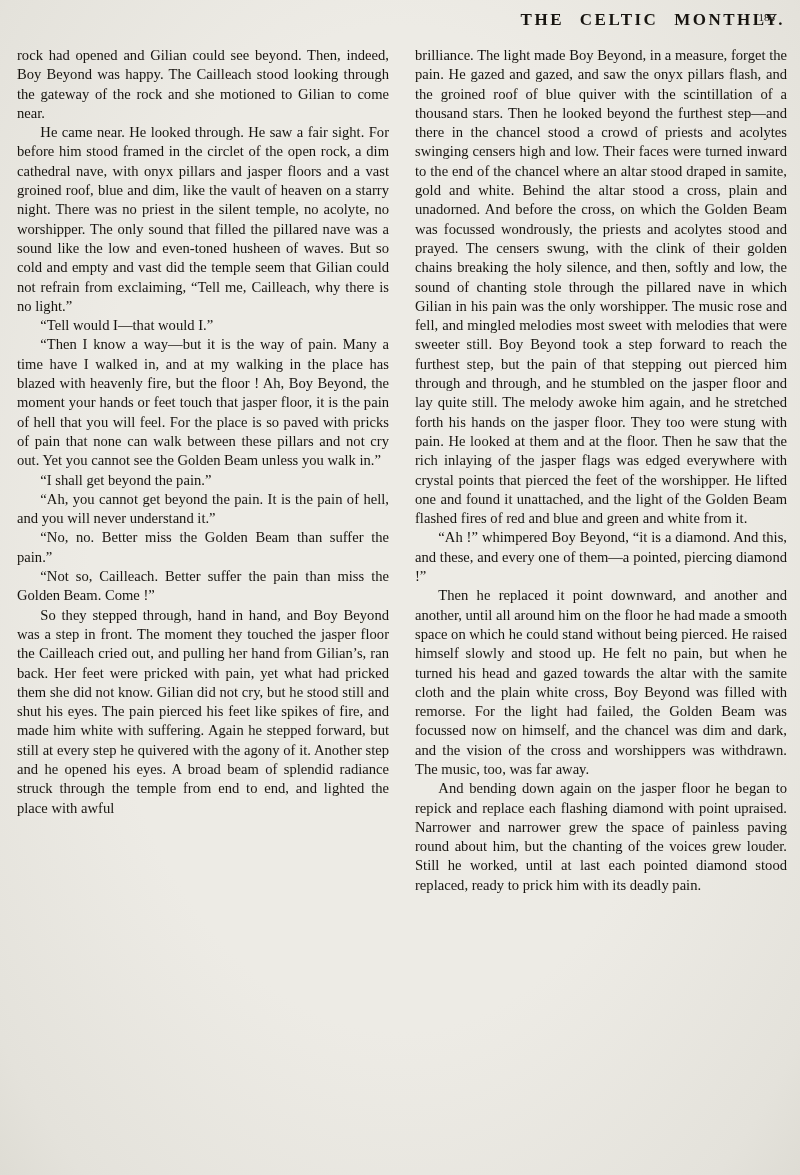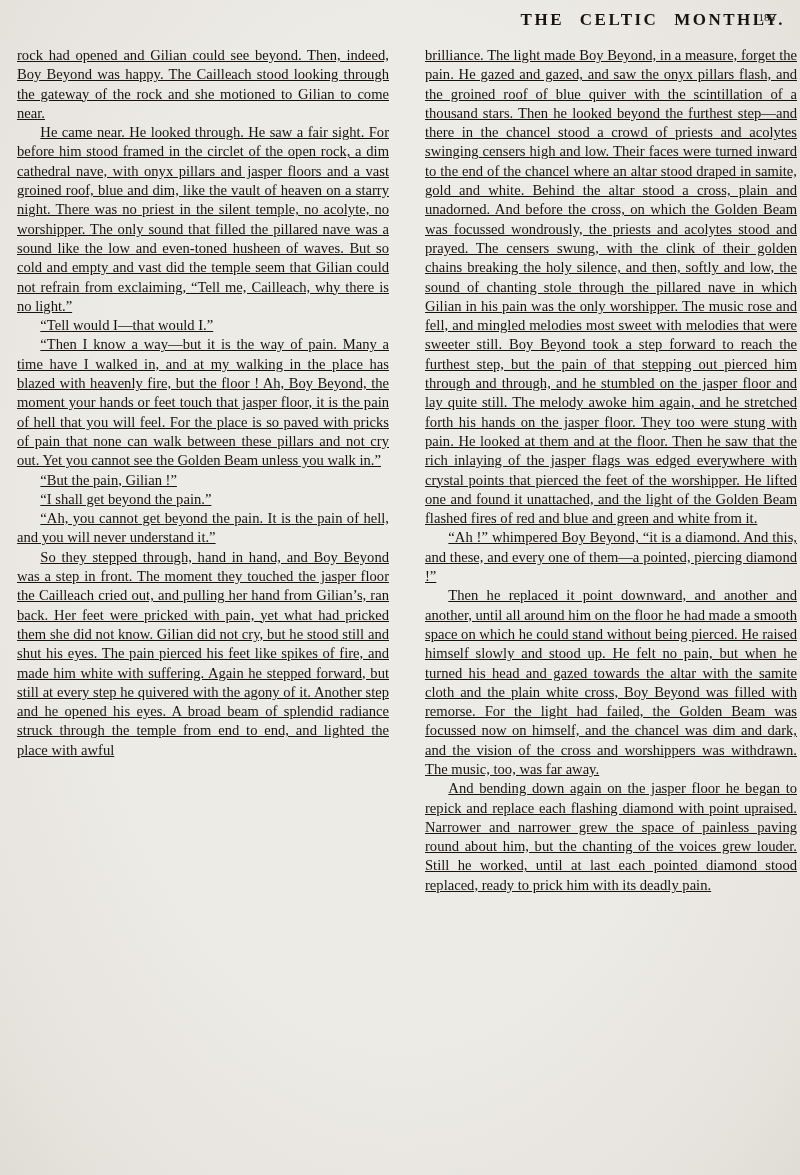--- a/index.html
+++ b/index.html
@@ -32,22 +32,21 @@
     letter-spacing: 2.5px;
     word-spacing: 9px;
   }
   .page-number {
     position: absolute;
     right: 10px; top: 3px;
     font-size: 11px;
   }
   .columns {
     display: flex;
-    gap: 36px;
-    text-decoration: underline;
+    gap: 26px;
   }
   .column {
     width: 372px;
     flex: 0 0 372px;
     overflow: hidden;
     max-height: 1120px;
   }
   .column p {
     margin: 0;
     text-align: justify;
@@ -67,23 +66,24 @@
     <div class="running-title">THE CELTIC MONTHLY.</div>
     <div class="page-number">185</div>
   </header>
 
   <main class="columns">
     <div class="column">
       <p class="noindent">rock had opened and Gilian could see beyond. Then, indeed, Boy Beyond was happy. The Cailleach stood looking through the gateway of the rock and she motioned to Gilian to come near.</p>
       <p>He came near.  He looked through.  He saw a fair sight.  For before him stood framed in the circlet of the open rock, a dim cathedral nave, with onyx pillars and jasper floors and a vast groined roof, blue and dim, like the vault of heaven on a starry night.  There was no priest in the silent temple, no acolyte, no worshipper. The only sound that filled the pillared nave was a sound like the low and even-toned husheen of waves.  But so cold and empty and vast did the temple seem that Gilian could not refrain from exclaiming, “Tell me, Cailleach, why there is no light.”</p>
       <p>“Tell would I—that would I.”</p>
       <p>“Then I know a way—but it is the way of pain.  Many a time have I walked in, and at my walking in the place has blazed with heavenly fire, but the floor !  Ah, Boy Beyond, the moment your hands or feet touch that jasper floor, it is the pain of hell that you will feel. For the place is so paved with pricks of pain that none can walk between these pillars and not cry out.  Yet you cannot see the Golden Beam unless you walk in.”</p>
-      <p>“But the pain, Gilian !”</p>
       <p>“I shall get beyond the pain.”</p>
       <p>“Ah, you cannot get beyond the pain.  It is the pain of hell, and you will never understand it.”</p>
+      <p>“No, no.  Better miss the Golden Beam than suffer the pain.”</p>
+      <p>“Not so, Cailleach.  Better suffer the pain than miss the Golden Beam.  Come !”</p>
       <p>So they stepped through, hand in hand, and Boy Beyond was a step in front.  The moment they touched the jasper floor the Cailleach cried out, and pulling her hand from Gilian’s, ran back.  Her feet were pricked with pain, yet what had pricked them she did not know. Gilian did not cry, but he stood still and shut his eyes.  The pain pierced his feet like spikes of fire, and made him white with suffering. Again he stepped forward, but still at every step he quivered with the agony of it.  Another step and he opened his eyes.  A broad beam of splendid radiance struck through the temple from end to end, and lighted the place with awful</p>
     </div>
 
     <div class="column">
       <p class="noindent">brilliance.  The light made Boy Beyond, in a measure, forget the pain.  He gazed and gazed, and saw the onyx pillars flash, and the groined roof of blue quiver with the scintillation of a thousand stars.  Then he looked beyond the furthest step—and there in the chancel stood a crowd of priests and acolytes swinging censers high and low.  Their faces were turned inward to the end of the chancel where an altar stood draped in samite, gold and white.  Behind the altar stood a cross, plain and unadorned.  And before the cross, on which the Golden Beam was focussed wondrously, the priests and acolytes stood and prayed.  The censers swung, with the clink of their golden chains breaking the holy silence, and then, softly and low, the sound of chanting stole through the pillared nave in which Gilian in his pain was the only worshipper.  The music rose and fell, and mingled melodies most sweet with melodies that were sweeter still.  Boy Beyond took a step forward to reach the furthest step, but the pain of that stepping out pierced him through and through, and he stumbled on the jasper floor and lay quite still.  The melody awoke him again, and he stretched forth his hands on the jasper floor.  They too were stung with pain.  He looked at them and at the floor.  Then he saw that the rich inlaying of the jasper flags was edged everywhere with crystal points that pierced the feet of the worshipper.  He lifted one and found it unattached, and the light of the Golden Beam flashed fires of red and blue and green and white from it.</p>
       <p>“Ah !” whimpered Boy Beyond, “it is a diamond.  And this, and these, and every one of them—a pointed, piercing diamond !”</p>
       <p>Then he replaced it point downward, and another and another, until all around him on the floor he had made a smooth space on which he could stand without being pierced.  He raised himself slowly and stood up.  He felt no pain, but when he turned his head and gazed towards the altar with the samite cloth and the plain white cross, Boy Beyond was filled with remorse. For the light had failed, the Golden Beam was focussed now on himself, and the chancel was dim and dark, and the vision of the cross and worshippers was withdrawn.  The music, too, was far away.</p>
       <p>And bending down again on the jasper floor he began to repick and replace each flashing diamond with point upraised.  Narrower and narrower grew the space of painless paving round about him, but the chanting of the voices grew louder.  Still he worked, until at last each pointed diamond stood replaced, ready to prick him with its deadly pain.</p>
     </div>
   </main>

